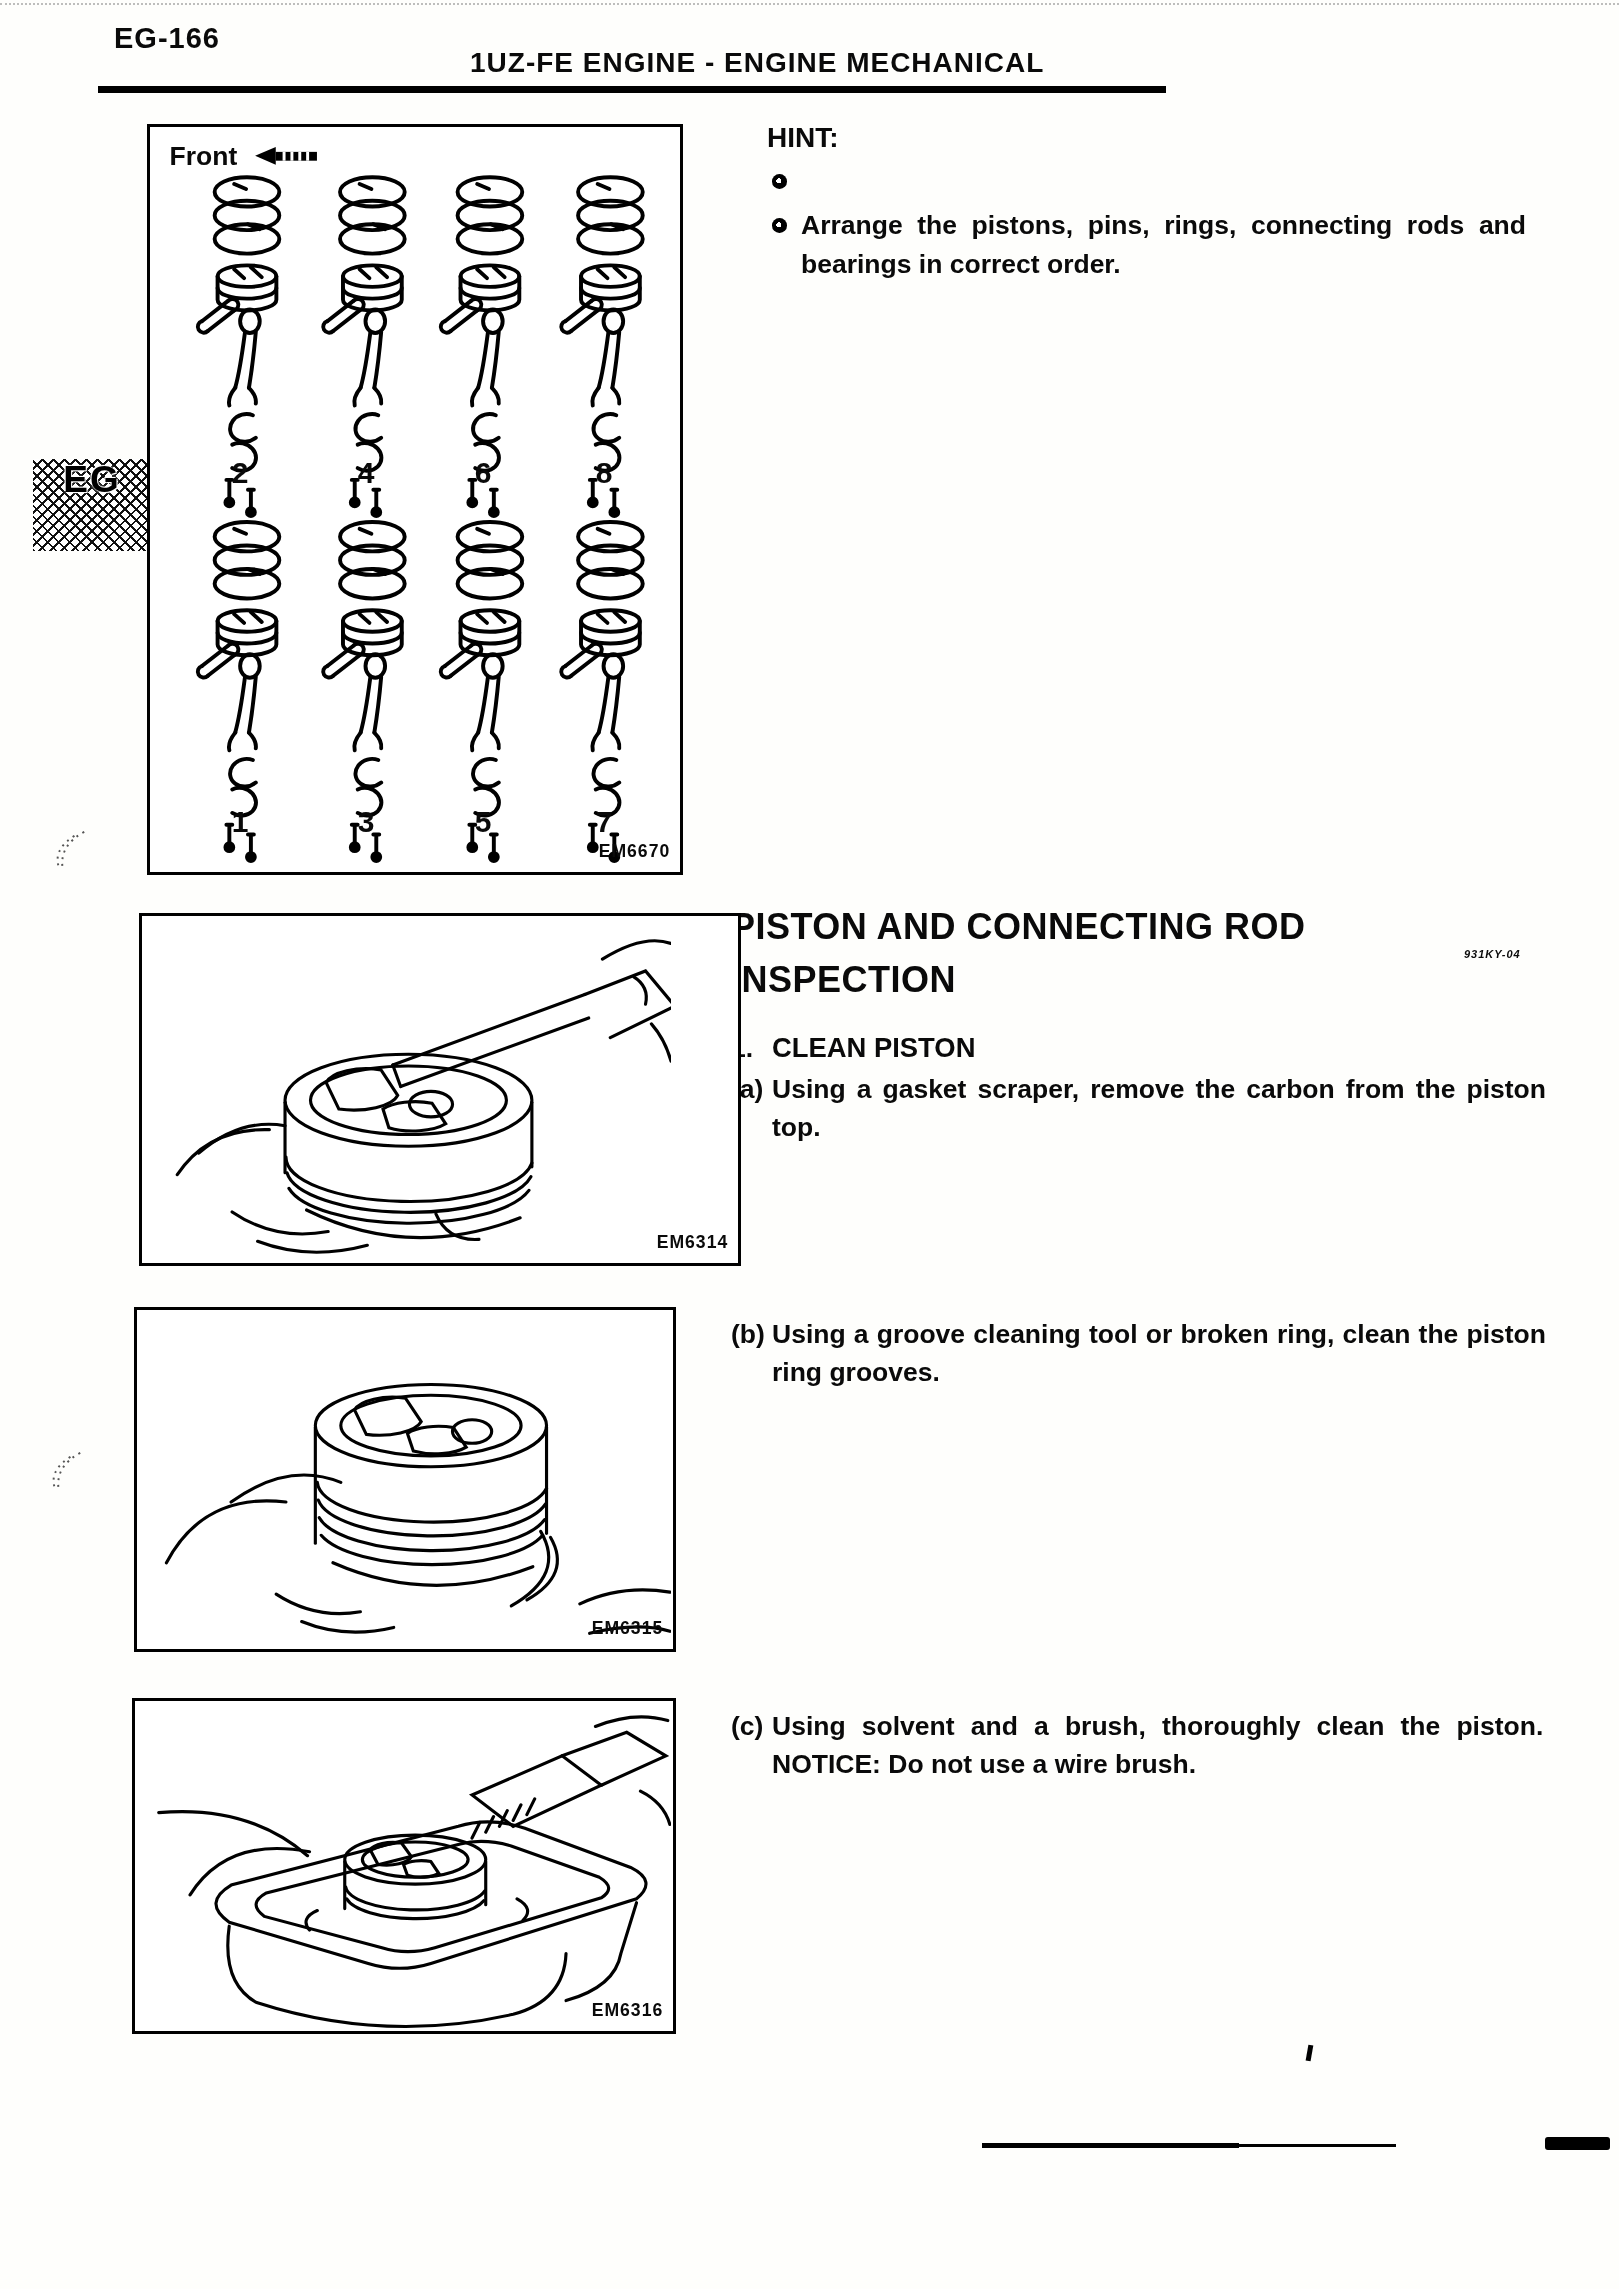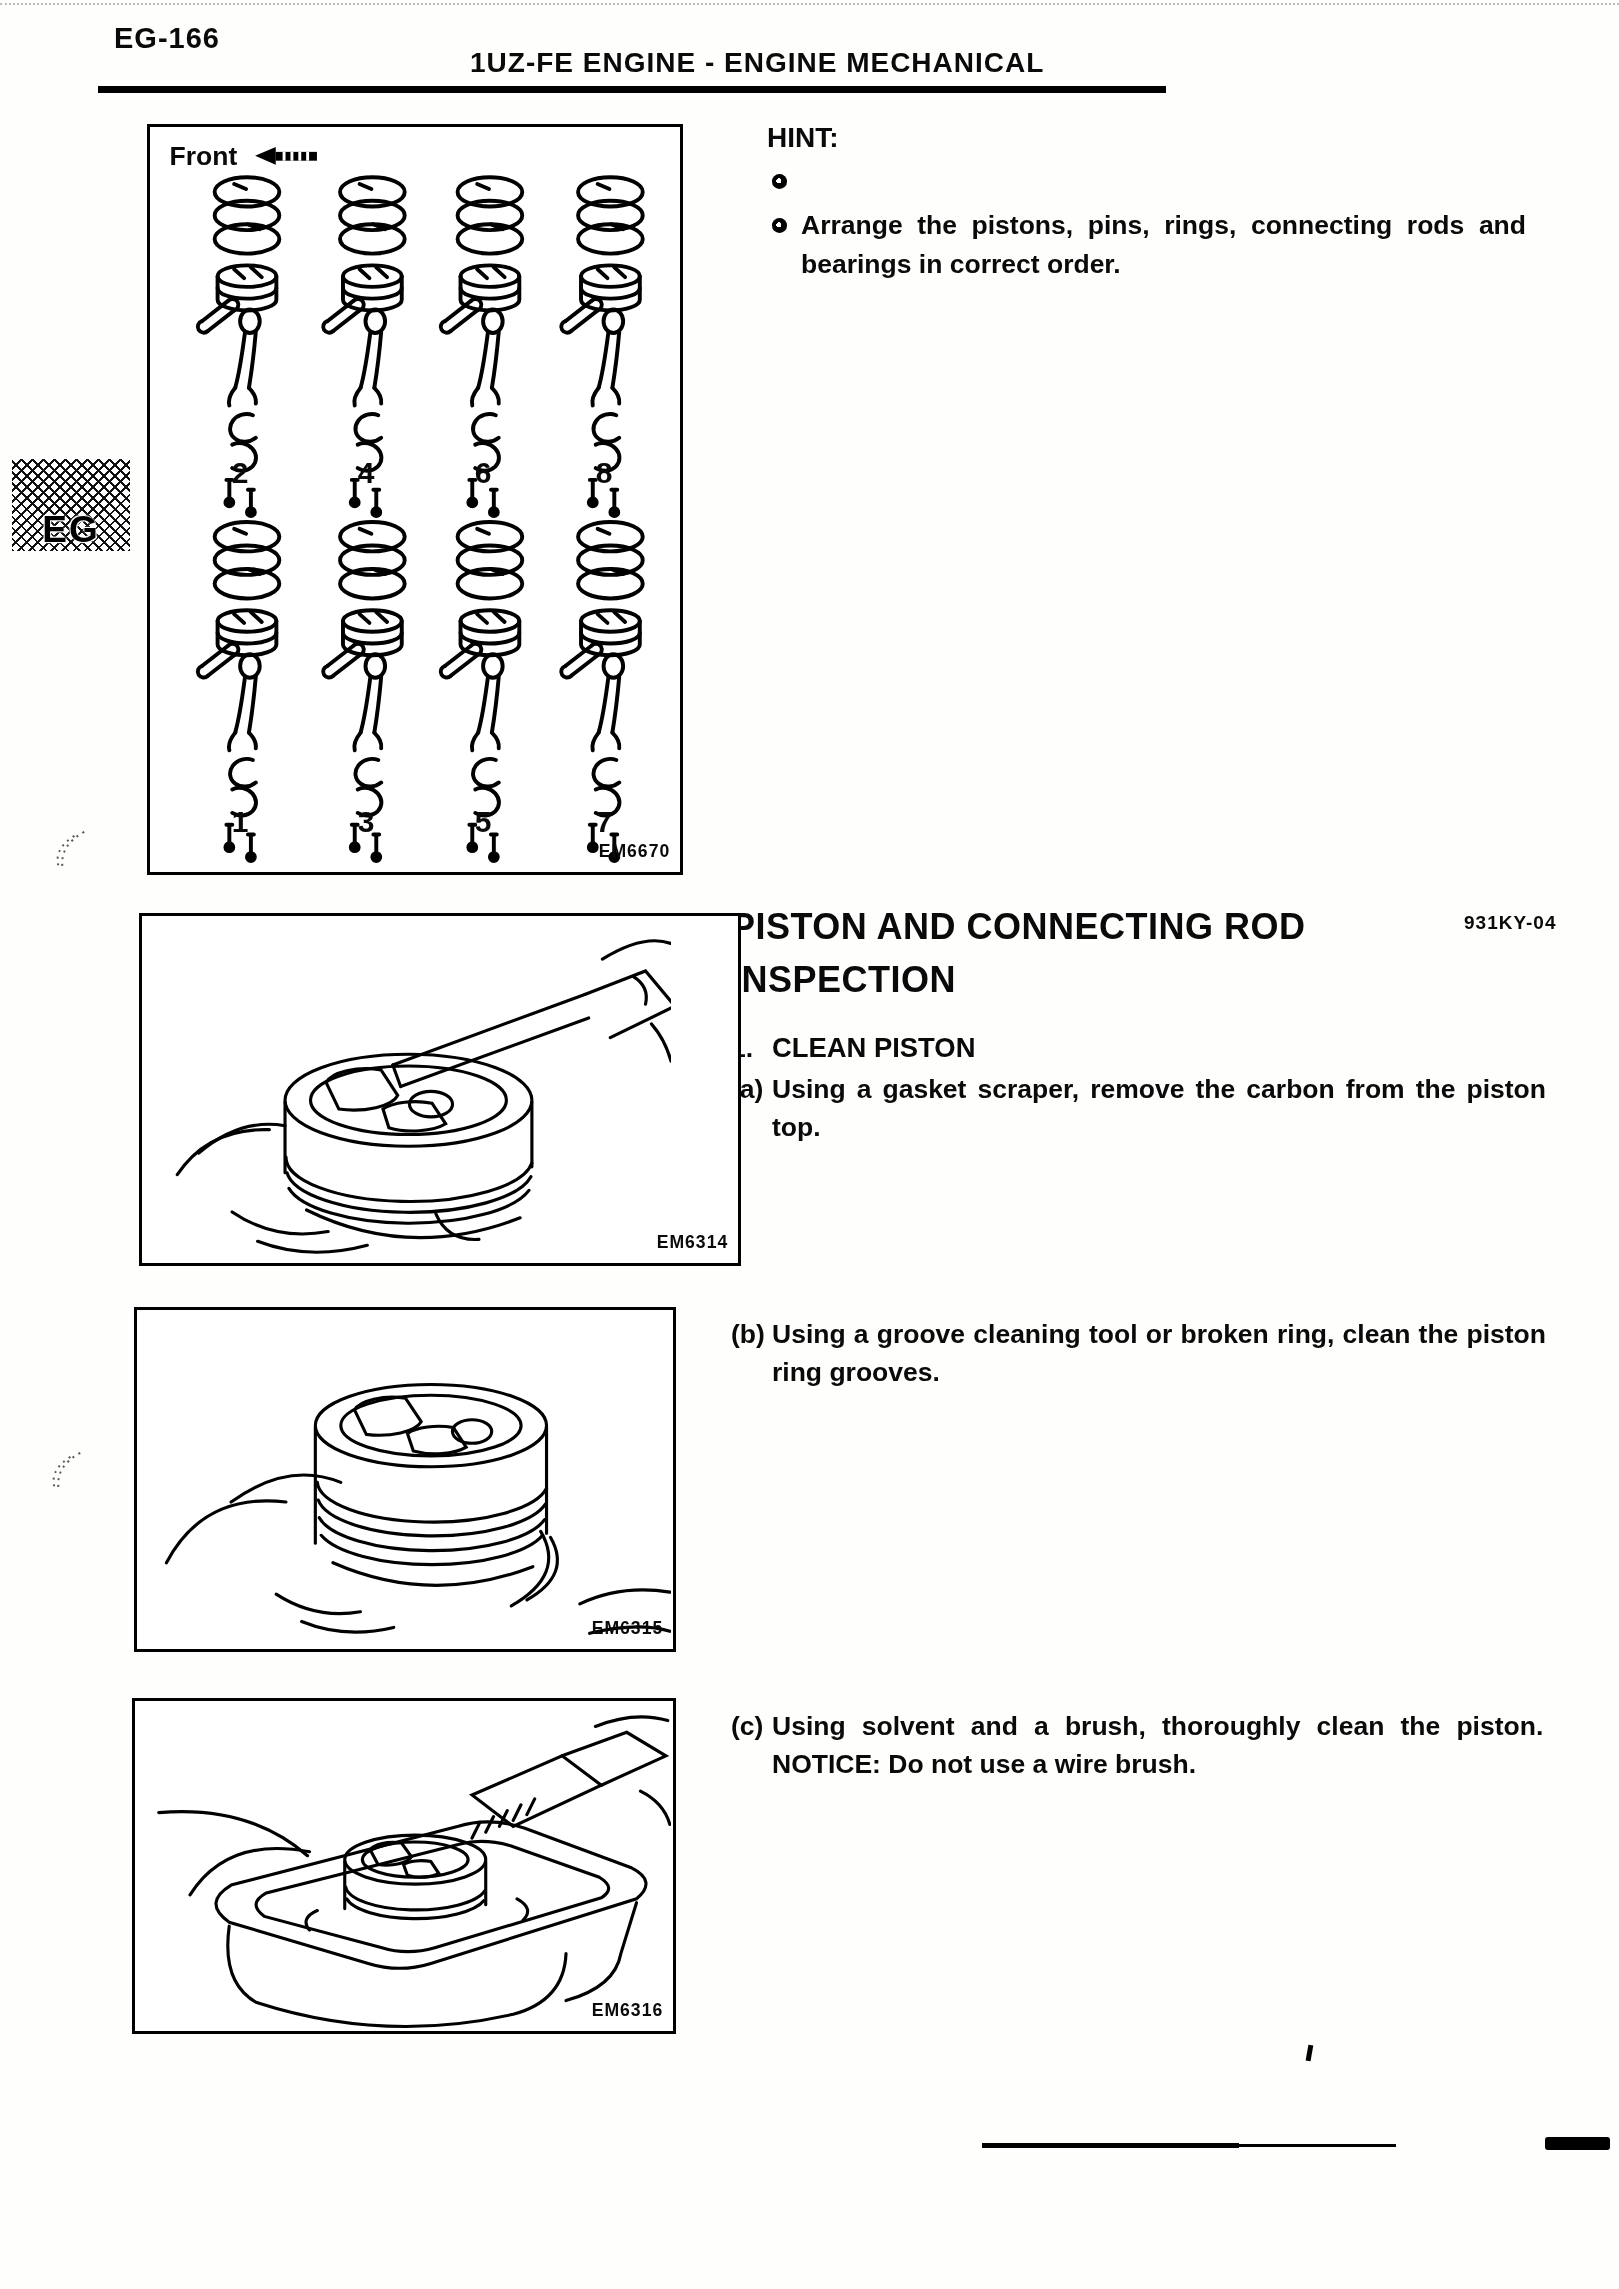--- a/index.html
+++ b/index.html
@@ -10,26 +10,26 @@
     padding-left:23px;
   }
   .abs{position:absolute;}
   
   .page-code{left:114px;top:21.6px;font-size:29px;font-weight:700;letter-spacing:1px;}
   .head-title{left:470px;top:47px;width:745px;text-align:left;font-size:28px;font-weight:700;letter-spacing:1px;}
   .head-rule{left:98px;top:86px;width:1068px;height:6.9px;background:#000;}
   .top-dots{left:0;top:2.9px;width:1619px;border-top:2px dotted #888;opacity:.55;}
   
   .eg-tab{
-    left:12px;top:459px;width:118px;height:92px;
+    left:33px;top:459px;width:118px;height:92px;
     background:
       repeating-linear-gradient(45deg,#111 0 2px,transparent 2px 7.8px),
       repeating-linear-gradient(-45deg,#111 0 2px,transparent 2px 7.8px),
       #fff;
-    display:flex;align-items:flex-end;justify-content:center;
+    display:flex;align-items:flex-start;justify-content:center;
   }
   .eg-tab span{
     font-size:37px;font-weight:700;letter-spacing:2px;color:#000;
     text-shadow:0 0 2.9px #fff,1px 1px 0 #fff,-1px -1px 0 #fff;
   }
   
   .figbox{border:3.9px solid #000;background:#fff;box-sizing:border-box;}
   .figcode{position:absolute;right:9.8px;bottom:9.8px;font-size:17.6px;font-weight:700;letter-spacing:1px;}
   .fig1{left:147px;top:124px;width:536px;height:751px;}
   .fig2{left:139px;top:913px;width:602px;height:353px;}
@@ -39,21 +39,21 @@
   .front-label{font-size:26.5px;font-weight:700;}
   .pnum{position:absolute;width:98px;text-align:center;font-size:30px;font-weight:700;}
   
   .hint-label{left:767px;top:122px;font-size:28px;font-weight:700;}
   .bullet-dot{
     width:14.7px;height:14.7px;border-radius:50%;
     background:radial-gradient(circle at 45% 45%, #fff 0 2.5px, #000 2.5px);
   }
   .hint-text{font-size:26.5px;font-weight:700;line-height:39px;text-align:justify;}
   
-  .ref-code{left:1464px;top:912px;font-size:19px;font-weight:700;letter-spacing:1px;}
+  .ref-code{left:1464px;top:948px;font-size:11px;font-weight:700;letter-spacing:1px;font-style:italic;}
   .sec-title{left:731px;font-size:36px;font-weight:700;letter-spacing:0.5px;}
   .step{display:flex;align-items:flex-start;}
   .step .letter{flex:0 0 41px;font-size:26.5px;font-weight:700;line-height:38px;}
   .step .body{width:774px;font-size:26.5px;font-weight:700;line-height:38px;text-align:justify;}
   .wide-space{word-spacing:8.8px;}
   .notice-line{word-spacing:normal;}
   
   .artifact{background:#000;}
   svg.lineart{position:absolute;left:0;top:0;}
   .sq{stroke:#555;stroke-width:2;fill:none;stroke-dasharray:2 5;}

